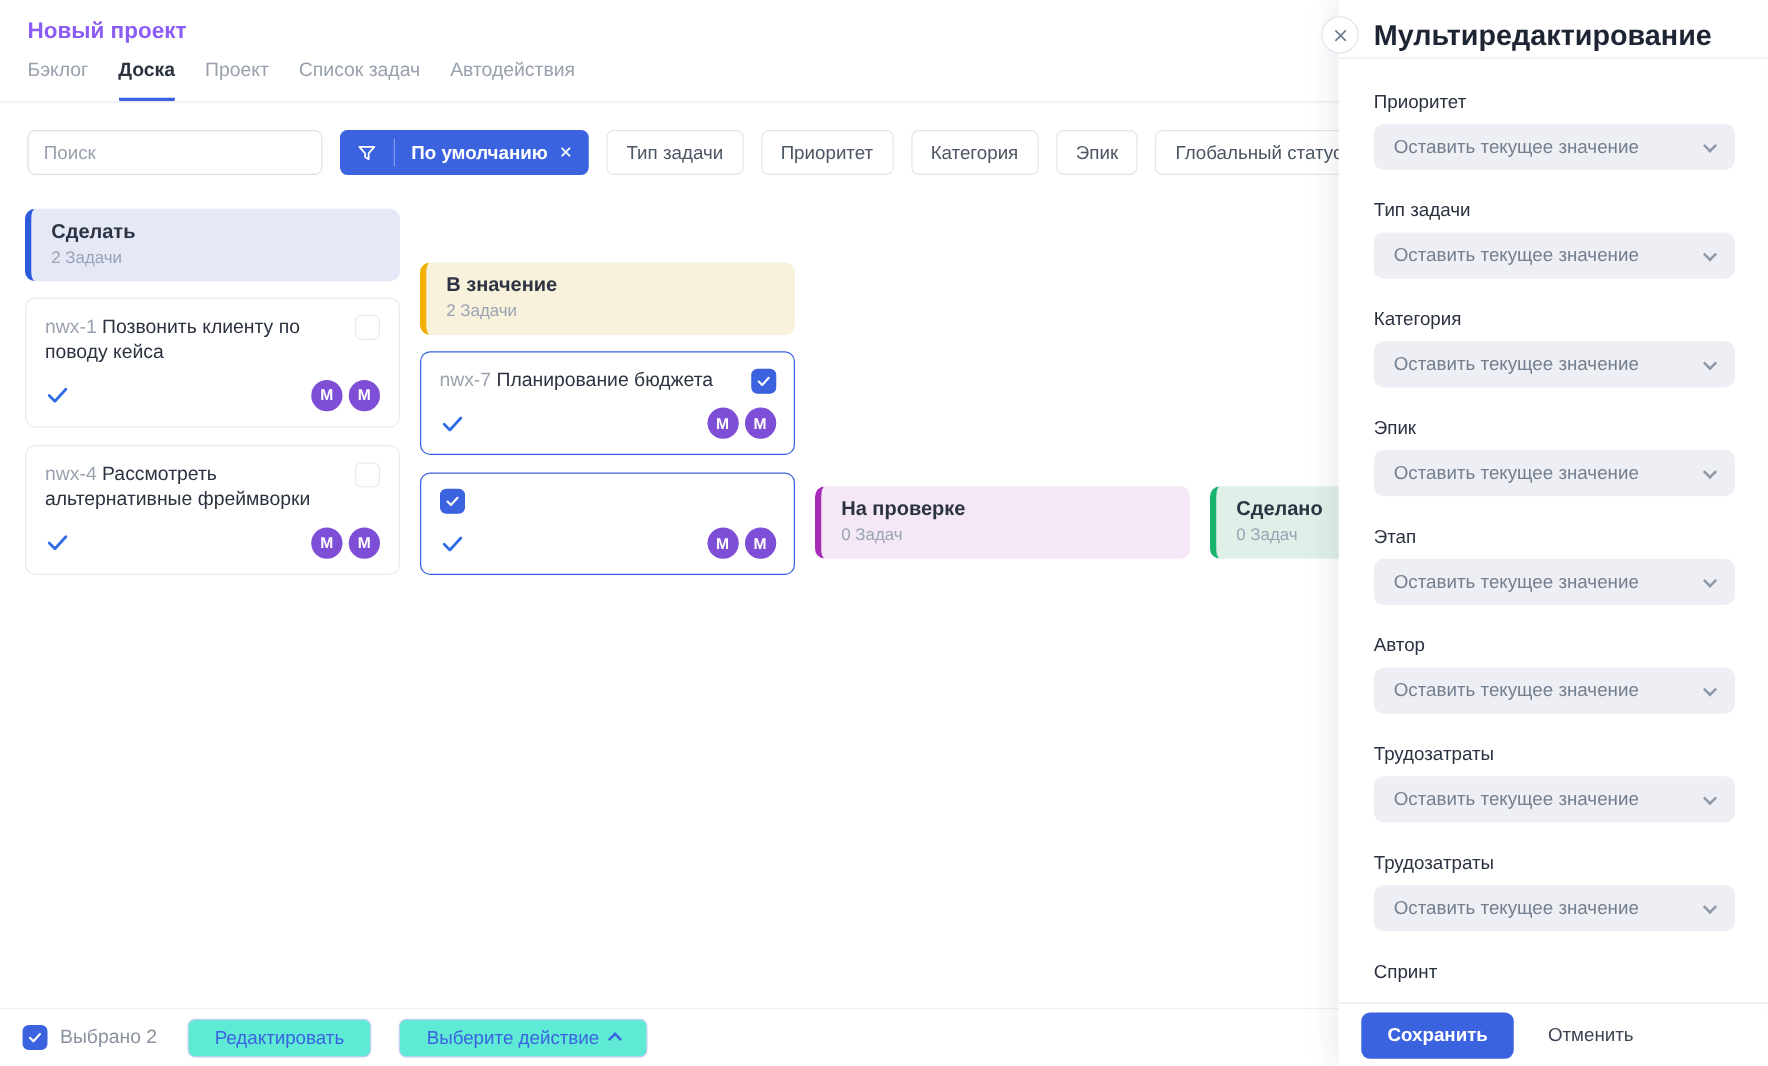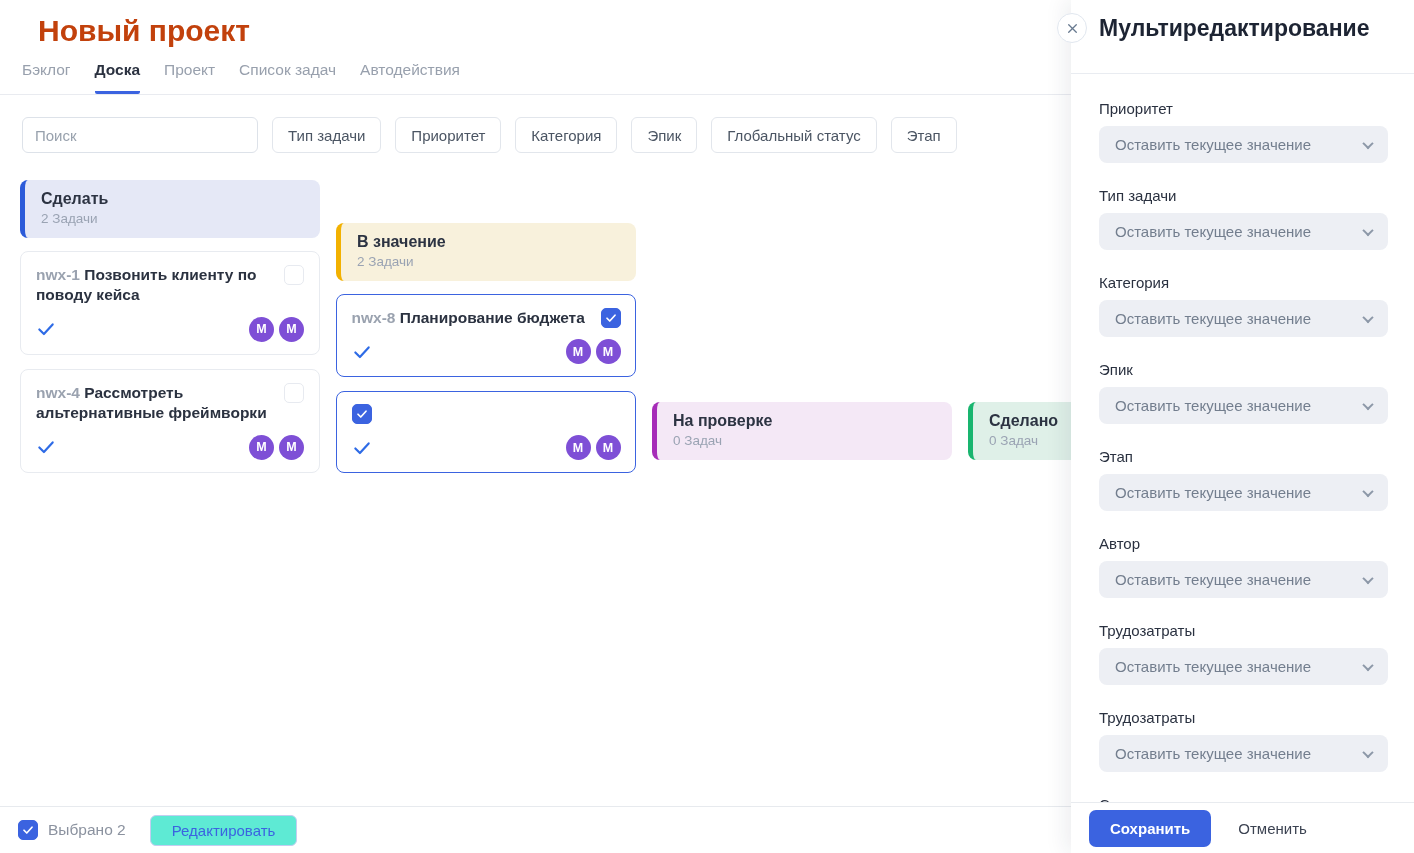--- a/index.html
+++ b/index.html
@@ -1,21 +1,21 @@
 <!DOCTYPE html>
 <html style="--primary: #3b63e0; --avatar: #7e4fd6;"><head>
 <meta charset="utf-8">
 <style>
   * { margin:0; padding:0; box-sizing:border-box; }
   html,body { width:1414px; height:853px; overflow:hidden; background:#fff;
     font-family:"Liberation Sans","DejaVu Sans",sans-serif; color:#2b3240; }
 
   
   .page-header { padding:14px 22px 0 22px; border-bottom:1px solid #e9ebf0; }
-  .page-title { font-size:30px; font-weight:700; color:#c2410c;margin-left:16px; }
+  .page-title { font-size:18px; font-weight:700; color:#8b5cf6; }
   .tabs { display:flex; gap:24px; margin-top:13px; }
   .tab { font-size:15.5px; color:#98a0ad; padding-bottom:12px; border-bottom:3px solid transparent;
          cursor:pointer; white-space:nowrap; }
   .tab.active { color:#2b3240; font-weight:600; border-bottom-color:var(--primary); border-radius:2px; }
 
   
   .toolbar { display:flex; gap:14px; padding:0 22px; margin-top:16px; height:48px; align-items:center; }
   .search-input { width:236px; height:36px; border:1px solid #dde2e9; border-radius:6px;
      padding:0 12px; font-size:15px; color:#2b3240; outline:none;
      font-family:"Liberation Sans","DejaVu Sans",sans-serif; }
@@ -35,21 +35,21 @@
   .board { display:flex; gap:16px; padding:0 20px; margin-top:21px; }
   .column { width:300px; flex:none; display:flex; flex-direction:column;justify-content:flex-end; }
   .col-header { border-radius:8px; padding:10px 16px 9px 16px; border-left:5px solid var(--accent);
      background:var(--colbg); height:58px; }
   .col-title { font-size:16px; font-weight:600; color:#2c3342; }
   .col-count { font-size:13.5px; color:#9aa3b3; margin-top:3px; }
   .col-cards { display:flex; flex-direction:column; gap:14px; margin-top:13px; }
   .card { background:#fff; border:1px solid #e8ebf0; border-radius:8px; padding:13px 15px 12px 15px;
      cursor:pointer; }
   .card.selected { border:1.5px solid var(--primary); padding:12.5px 14.5px 11.5px 14.5px; }
-  .card-top { display:flex; gap:14px; align-items:flex-start;font-weight:bold; }
+  .card-top { display:flex; gap:14px; align-items:flex-start; }
   .card-text { flex:1; font-size:15.5px; line-height:1.32; }
   .card-id { color:#9aa2af; }
   .card-name { color:#2b3240; }
   .cb { width:20px; height:20px; border-radius:5px; flex:none; border:1.5px solid #e7eaf0;
      background:#fff; display:flex; align-items:center; justify-content:center; cursor:pointer; }
   .cb.checked { background:var(--primary); border-color:var(--primary); }
   .card-bottom { display:flex; align-items:center; justify-content:space-between; margin-top:11px; }
   .avatars { display:flex; gap:5px; }
   .avatar { width:25px; height:25px; border-radius:50%; background:var(--avatar); color:#fff;
      font-size:12.5px; font-weight:700; display:flex; align-items:center; justify-content:center; }
@@ -68,21 +68,21 @@
      display:inline-block; }
   .chev.down { transform:rotate(45deg) translate(-1px,-1px); }
   .chev.up { transform:rotate(-135deg) translate(-1px,-1px); border-color:var(--primary); }
 
   
   .panel { position:fixed; top:0; right:0; bottom:0; width:343px; background:#fff; z-index:40;
      box-shadow:-6px 0 20px rgba(30,40,70,.08); }
   .panel-close { position:absolute; left:-14px; top:13px; width:30px; height:30px; border-radius:50%;
      background:#fff; border:1px solid #e1e7ef; color:#67798f; display:flex; align-items:center;
      justify-content:center; cursor:pointer; z-index:42; }
-  .panel-header { height:74px; border-bottom:1px solid #e9ecf1; padding:15px 0 0 28px; overflow:hidden; }
+  .panel-header { height:47px; border-bottom:1px solid #e9ecf1; padding:15px 0 0 28px; overflow:hidden; }
   .panel-title { font-size:23px; font-weight:600; color:#1d2433; white-space:nowrap; }
   .panel-body { height:calc(100% - 108px); overflow:hidden; padding:26px 26px 0 28px; }
   .field { margin-bottom:24px; }
   .field-label { display:block; font-size:15px; color:#2a3140; margin-bottom:9px; }
   .select { height:37px; background:#edeff4; border-radius:8px; display:flex; align-items:center;
      justify-content:space-between; padding:0 16px; cursor:pointer; }
   .select-value { font-size:15px; color:#737e8e; }
   .panel-footer { position:absolute; left:0; right:0; bottom:0; height:51px; background:#fff;
      border-top:1px solid #e8ebef; display:flex; align-items:center; padding:0 18px; gap:27px; z-index:41; }
   .save-btn { background:var(--primary); color:#fff; border:none; border-radius:7px; font-size:15px;
@@ -102,20 +102,30 @@
         <span class="tab"><span>Бэклог</span></span>
         <span class="tab active"><span>Доска</span></span>
         <span class="tab"><span>Проект</span></span>
         <span class="tab"><span>Список задач</span></span>
         <span class="tab"><span>Автодействия</span></span>
       </nav>
   </header>
 
   <div class="toolbar">
     <input class="search-input" placeholder="Поиск" style="">
+    <div class="filter-btn">
+      <span class="f-ico">
+        <svg width="17" height="17" viewBox="0 0 24 24" fill="none" stroke="#fff" stroke-width="2" stroke-linejoin="round">
+            <path d="M3.5 5 H20.5 L14 12.3 V19 L10 16.4 V12.3 Z"></path>
+          </svg>
+      </span>
+      <span class="f-div"></span>
+      <span class="f-label">По умолчанию</span>
+      <span class="f-x">✕</span>
+    </div>
     <div class="chips" id="chips">
         <span class="chip">Тип задачи</span>
         <span class="chip">Приоритет</span>
         <span class="chip">Категория</span>
         <span class="chip">Эпик</span>
         <span class="chip">Глобальный статус</span>
         <span class="chip">Этап</span>
       </div>
   </div>
 
@@ -170,21 +180,21 @@
   </div>
       <div class="column" style="--accent: #f2b101; --colbg: #f8f1dc;">
     <div class="col-header">
       <div class="col-title">В значение</div>
       <div class="col-count">2 Задачи</div>
     </div>
     <div class="col-cards">
           <div class="card selected">
     <div class="card-top">
       <div class="card-text">
-        <span class="card-id">nwx-8</span>
+        <span class="card-id">nwx-7</span>
         <span class="card-name">Планирование бюджета</span>
       </div>
       <span class="cb checked">
         <svg width="12" height="12" viewBox="0 0 24 24" fill="none" stroke="#fff" stroke-width="3.4" stroke-linecap="round" stroke-linejoin="round" style="display: block;">
                   <path d="M4 12.5 L9.5 18 L20 6.5"></path>
                 </svg>
       </span>
     </div>
     <div class="card-bottom">
       <svg class="status-check" width="20" height="20" viewBox="0 0 24 24" fill="none" stroke-width="2.6" stroke-linecap="round" stroke-linejoin="round" stroke="#2e6be6">
@@ -235,20 +245,24 @@
   <div class="selection-bar">
     <span class="cb checked">
       <svg width="12" height="12" viewBox="0 0 24 24" fill="none" stroke="#fff" stroke-width="3.4" stroke-linecap="round" stroke-linejoin="round">
           <path d="M4 12.5 L9.5 18 L20 6.5"></path>
         </svg>
     </span>
     <span class="sel-label">Выбрано 2</span>
     <button class="bar-btn">
       <span>Редактировать</span>
     </button>
+    <button class="bar-btn">
+      <span>Выберите действие</span>
+      <span class="chev up"></span>
+    </button>
   </div>
 
   <aside class="panel">
     <button class="panel-close">
       <svg width="13" height="13" viewBox="0 0 24 24" fill="none" stroke="#67798f" stroke-width="2.4" stroke-linecap="round">
           <path d="M5 5 L19 19 M19 5 L5 19"></path>
         </svg>
     </button>
     <div class="panel-header">
       <h2 class="panel-title">Мультиредактирование</h2>

